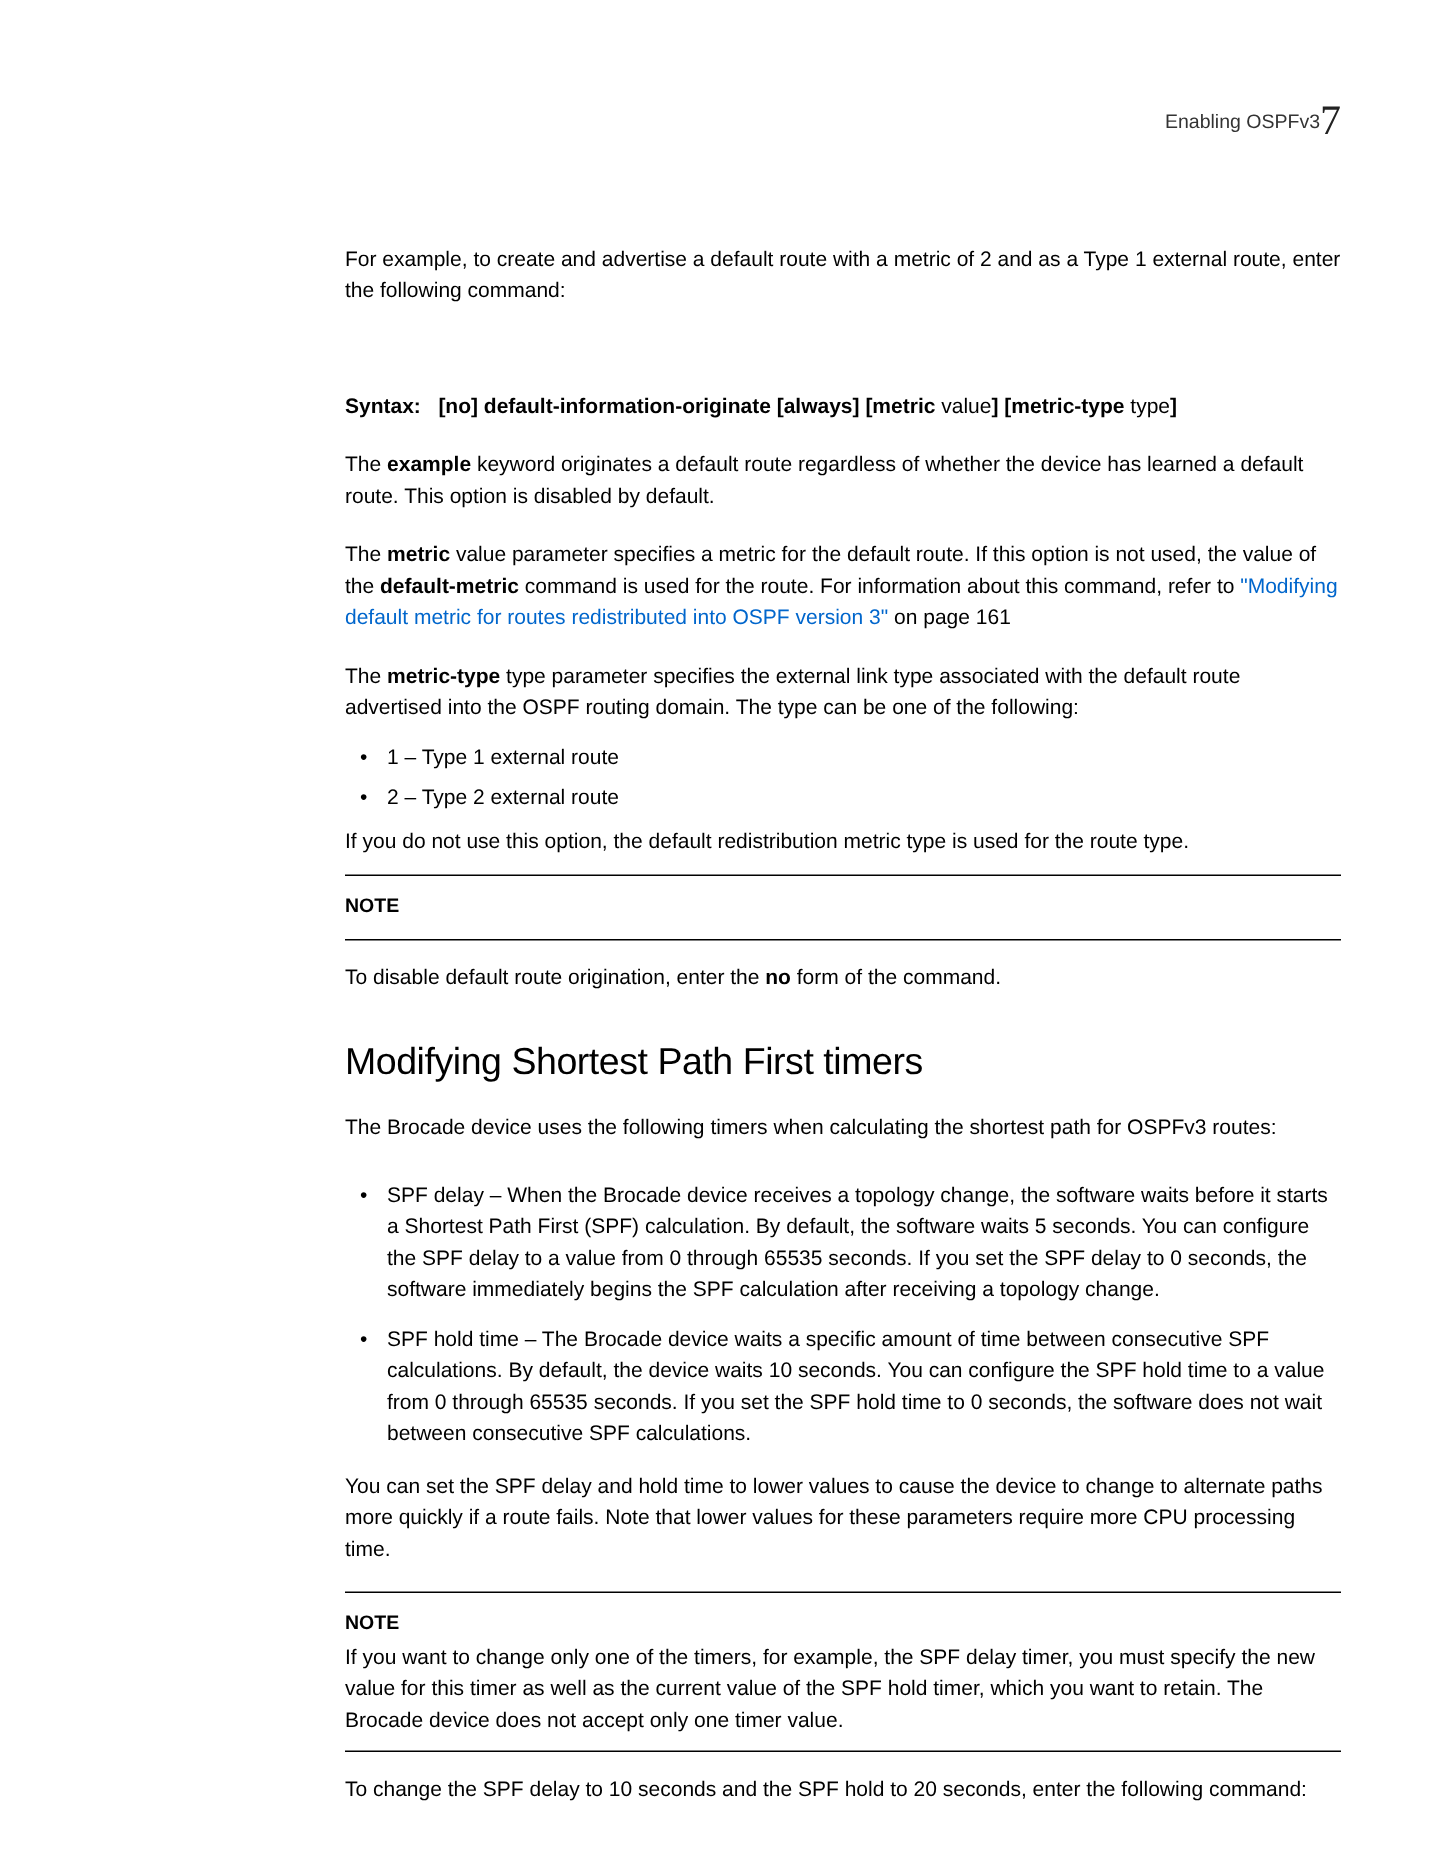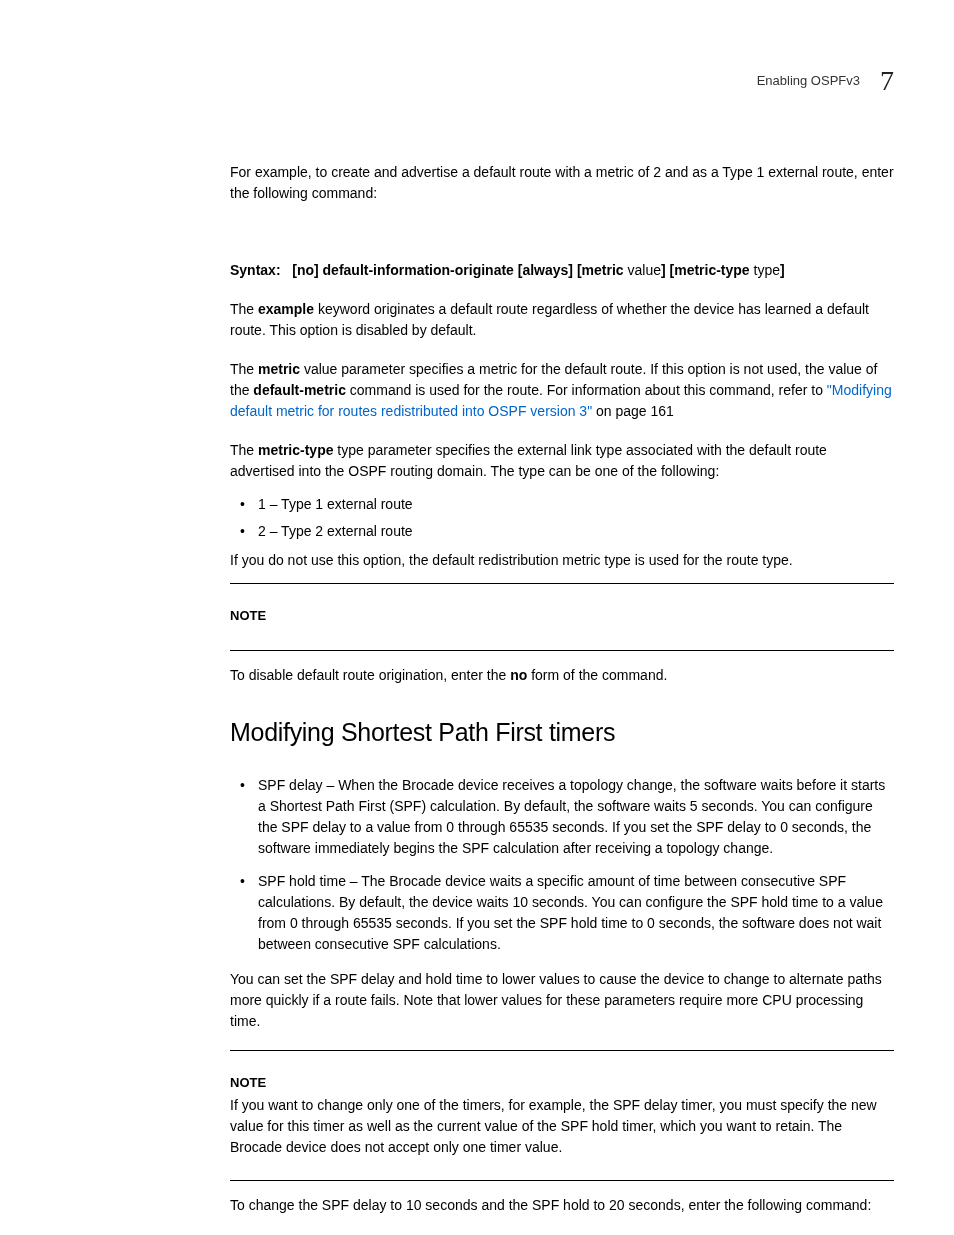--- a/index.html
+++ b/index.html
@@ -15,21 +15,20 @@
       background: #fff;
       width: 954px;
       height: 1235px;
       padding: 60px 60px 60px 60px;
       position: relative;
     }
     .header {
       display: flex;
       justify-content: flex-end;
       align-items: center;
-      gap: 20px;
       margin-bottom: 60px;
     }
     .header-text {
       font-size: 13px;
       color: #333;
     }
     .chapter-num {
       font-size: 28px;
       font-family: Georgia, serif;
       color: #222;
@@ -82,21 +81,21 @@
     }
     .bullet-list-big li::before {
       content: "•";
       position: absolute;
       left: 10px;
       font-size: 14px;
     }
     .note-box {
       border-top: 1.5px solid #000;
       border-bottom: 1.5px solid #000;
-      padding: 22px 0;
+      padding: 10px 0;
       margin: 10px 0 14px 0;
     }
     .note-title {
       font-weight: bold;
       font-size: 13px;
       margin-bottom: 2px;
     }
     h2 {
       font-family: Arial, Helvetica, sans-serif;
       font-weight: normal;
@@ -151,20 +150,21 @@
   <div class="note-box">
     <div class="note-title">NOTE</div>
   </div>
 
   <p class="para">
     <span>To disable default route origination, enter the </span><span class="bold">no</span><span> form of the command.</span>
   </p>
 
   <h2>Modifying Shortest Path First timers</h2>
 
+  <p class="para">The Brocade device uses the following timers when calculating the shortest path for OSPFv3 routes:</p>
 
   <ul class="bullet-list-big">
     <li>SPF delay – When the Brocade device receives a topology change, the software waits before it starts a Shortest Path First (SPF) calculation. By default, the software waits 5 seconds. You can configure the SPF delay to a value from 0 through 65535 seconds. If you set the SPF delay to 0 seconds, the software immediately begins the SPF calculation after receiving a topology change.</li>
     <li>SPF hold time – The Brocade device waits a specific amount of time between consecutive SPF calculations. By default, the device waits 10 seconds. You can configure the SPF hold time to a value from 0 through 65535 seconds. If you set the SPF hold time to 0 seconds, the software does not wait between consecutive SPF calculations.</li>
   </ul>
 
   <p class="para-b">You can set the SPF delay and hold time to lower values to cause the device to change to alternate paths more quickly if a route fails. Note that lower values for these parameters require more CPU processing time.</p>
 
 
   <div class="note-box">

